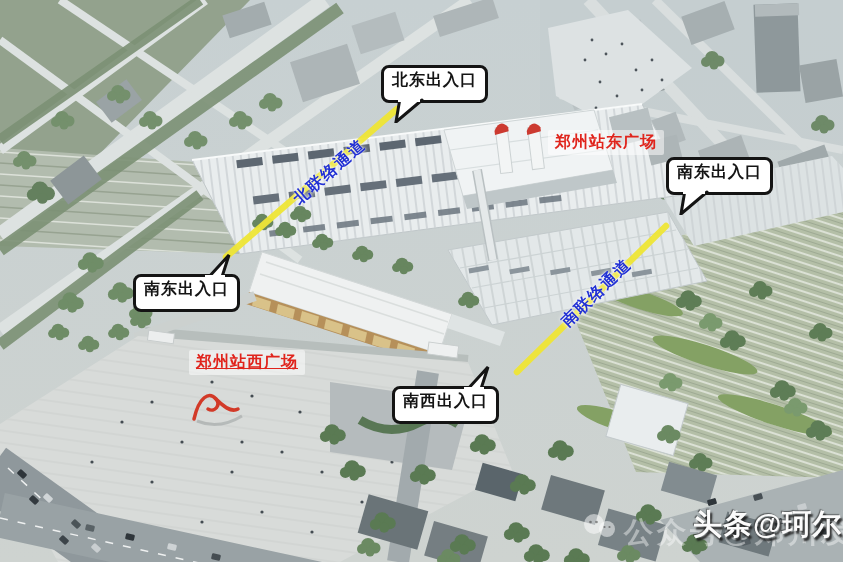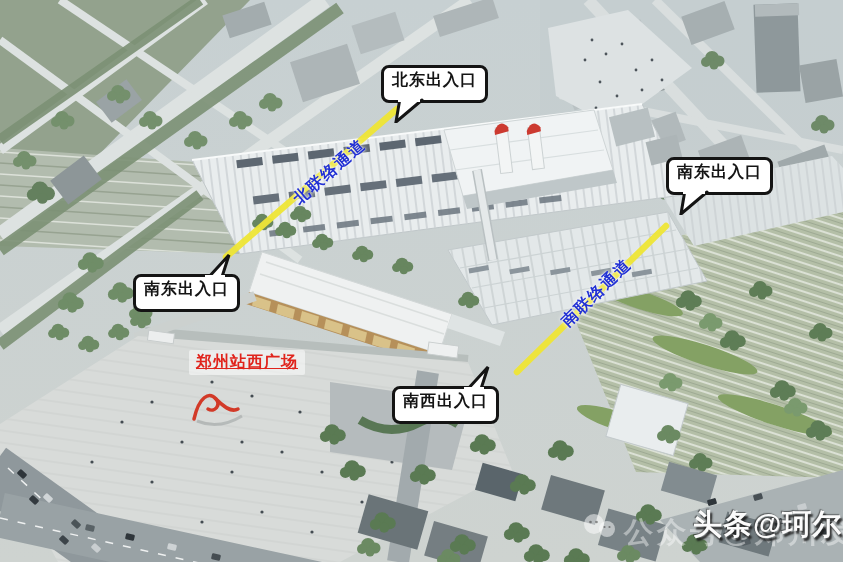--- a/index.html
+++ b/index.html
@@ -418,20 +418,21 @@
       <use href="#clump" transform="translate(668,432)" fill="#6b8a62"></use>
     </g>
 
     <path d="M397,109 L226,257" stroke="#efe636" stroke-width="6.5" stroke-linecap="round" opacity="0.95"></path>
     <path d="M666,226 L517,372" stroke="#efe636" stroke-width="6.5" stroke-linecap="round" opacity="0.95"></path>
   </svg>
 
   <div class="corridor-label north">北联络通道</div>
   <div class="corridor-label south">南联络通道</div>
 
+  <div class="sq-label" style="left:548px;top:130px;">郑州站东广场</div>
   <div class="sq-label" style="left:189px;top:350px;text-decoration:underline;">郑州站西广场</div>
 
   <div class="bubble" style="left:381px;top:65px;">
     <span>北东出入口</span>
     <svg class="tail bl" viewBox="0 0 40 27">
       <path d="M12,2 L8,26 L34,4" fill="#fff" stroke="#141414" stroke-width="3" stroke-linecap="round"></path>
       <rect x="10" y="0" width="22" height="6" fill="#fff"></rect>
     </svg>
   </div>
 

